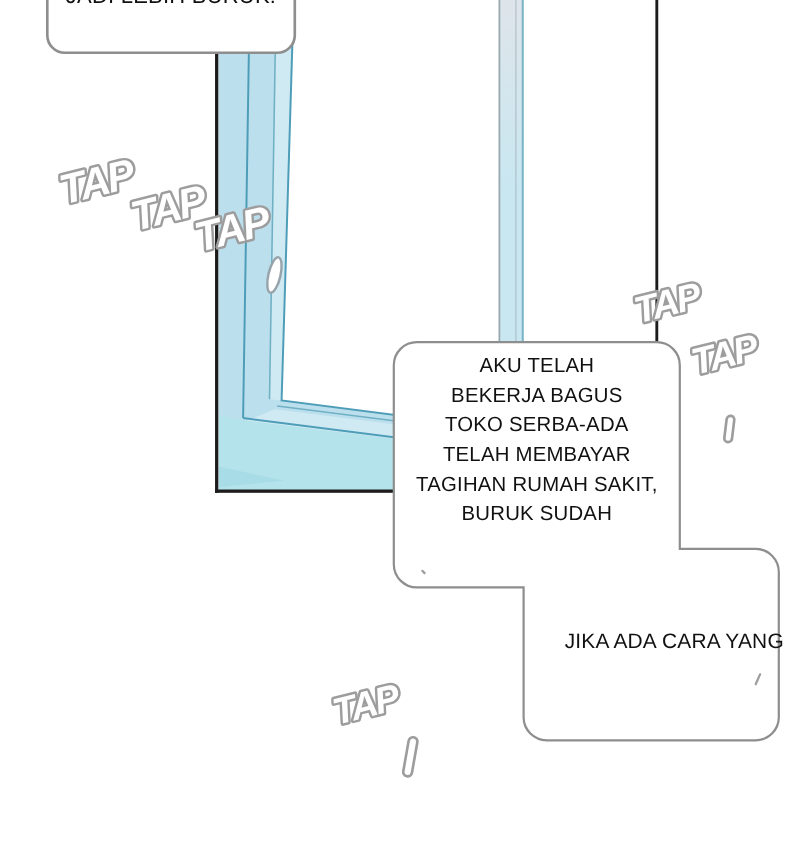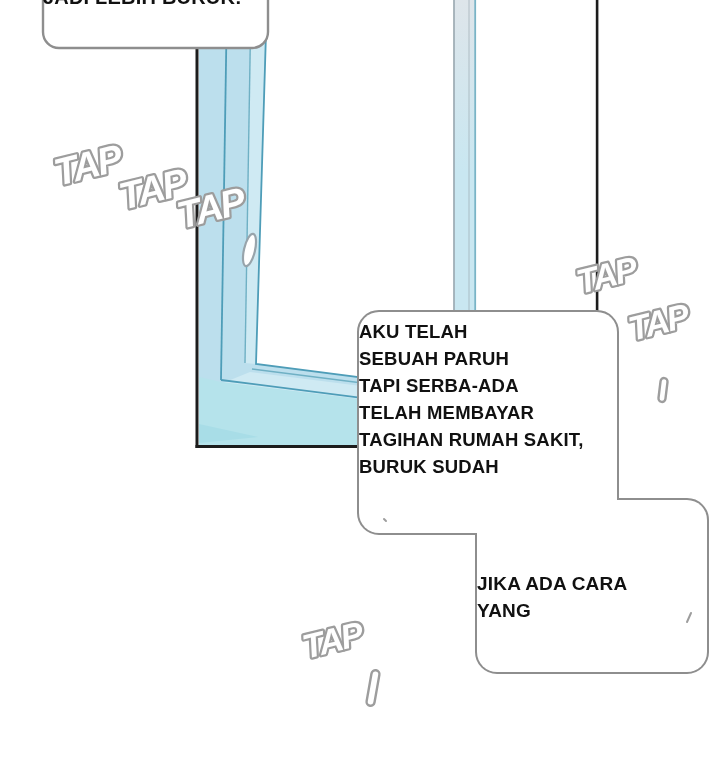--- a/index.html
+++ b/index.html
@@ -21,35 +21,35 @@
   html,body{margin:0;padding:0;}
   body{
     width:720px;height:766px;position:relative;overflow:hidden;
     background:#ffffff;
     font-family:"Liberation Sans", sans-serif;
   }
   .stage{position:absolute;left:0;top:0;width:720px;height:766px;}
   svg.art{position:absolute;left:0;top:0;}
   .bubble-text{
     position:absolute;color:var(--text_ink);
-    font-weight:bold;
+    font-weight:normal;text-align:center;
     letter-spacing:0.2px;
   }
   .bubble-text .ln{display:block;}
   #topBubbleText{
     left:43px;top:-13px;width:225px;
     font-size:20px;line-height:20px;
   }
   #mainBubbleText{
     left:359px;top:318px;width:258px;
     font-size:18.5px;line-height:27px;
   }
   #secondaryBubbleText{
     left:477px;top:570px;width:200px;
-    font-size:19px;line-height:27px;
+    font-size:19px;line-height:27px;padding-left:36px;
   }
   .sfx-text{
     font-family:"Liberation Sans", sans-serif;
     font-weight:bold;font-style:italic;
     font-size:38px;letter-spacing:-2px;
     fill:#ffffff;stroke:var(--sfx_outline_gray);
     stroke-width:4.5px;paint-order:stroke;
     stroke-linejoin:round;stroke-linecap:round;
   }
   .sfx-small{font-size:34px;}
@@ -118,22 +118,22 @@
     <rect x="659.5" y="378" width="7" height="24" rx="3.5" transform="rotate(7 663 390)" fill="#ffffff" style="stroke:var(--sfx_outline_gray)" stroke-width="2.4"></rect>
     <rect x="369" y="670" width="8" height="36" rx="4" transform="rotate(10 373 688)" fill="#ffffff" style="stroke:var(--sfx_outline_gray)" stroke-width="2.4"></rect>
     <path d="M691,613 L687,622" fill="none" style="stroke:var(--sfx_outline_gray)" stroke-width="2" stroke-linecap="round"></path>
     <path d="M384,519 L386,521" fill="none" style="stroke:var(--sfx_outline_gray)" stroke-width="2" stroke-linecap="round"></path>
   </svg>
 
   <div class="bubble-text" id="topBubbleText">JADI LEBIH BURUK!</div>
 
   <div class="bubble-text" id="mainBubbleText">
     <span class="ln">AKU TELAH</span>
-    <span class="ln">SEBUAH PARUH</span>
-    <span class="ln">TAPI SERBA-ADA</span>
+    <span class="ln">BEKERJA BAGUS</span>
+    <span class="ln">TOKO SERBA-ADA</span>
     <span class="ln">TELAH MEMBAYAR</span>
     <span class="ln">TAGIHAN RUMAH SAKIT,</span>
     <span class="ln">BURUK SUDAH</span>
   </div>
 
   <div class="bubble-text" id="secondaryBubbleText">
     <span class="ln">JIKA ADA CARA YANG</span>
   </div>
 
 </div>

